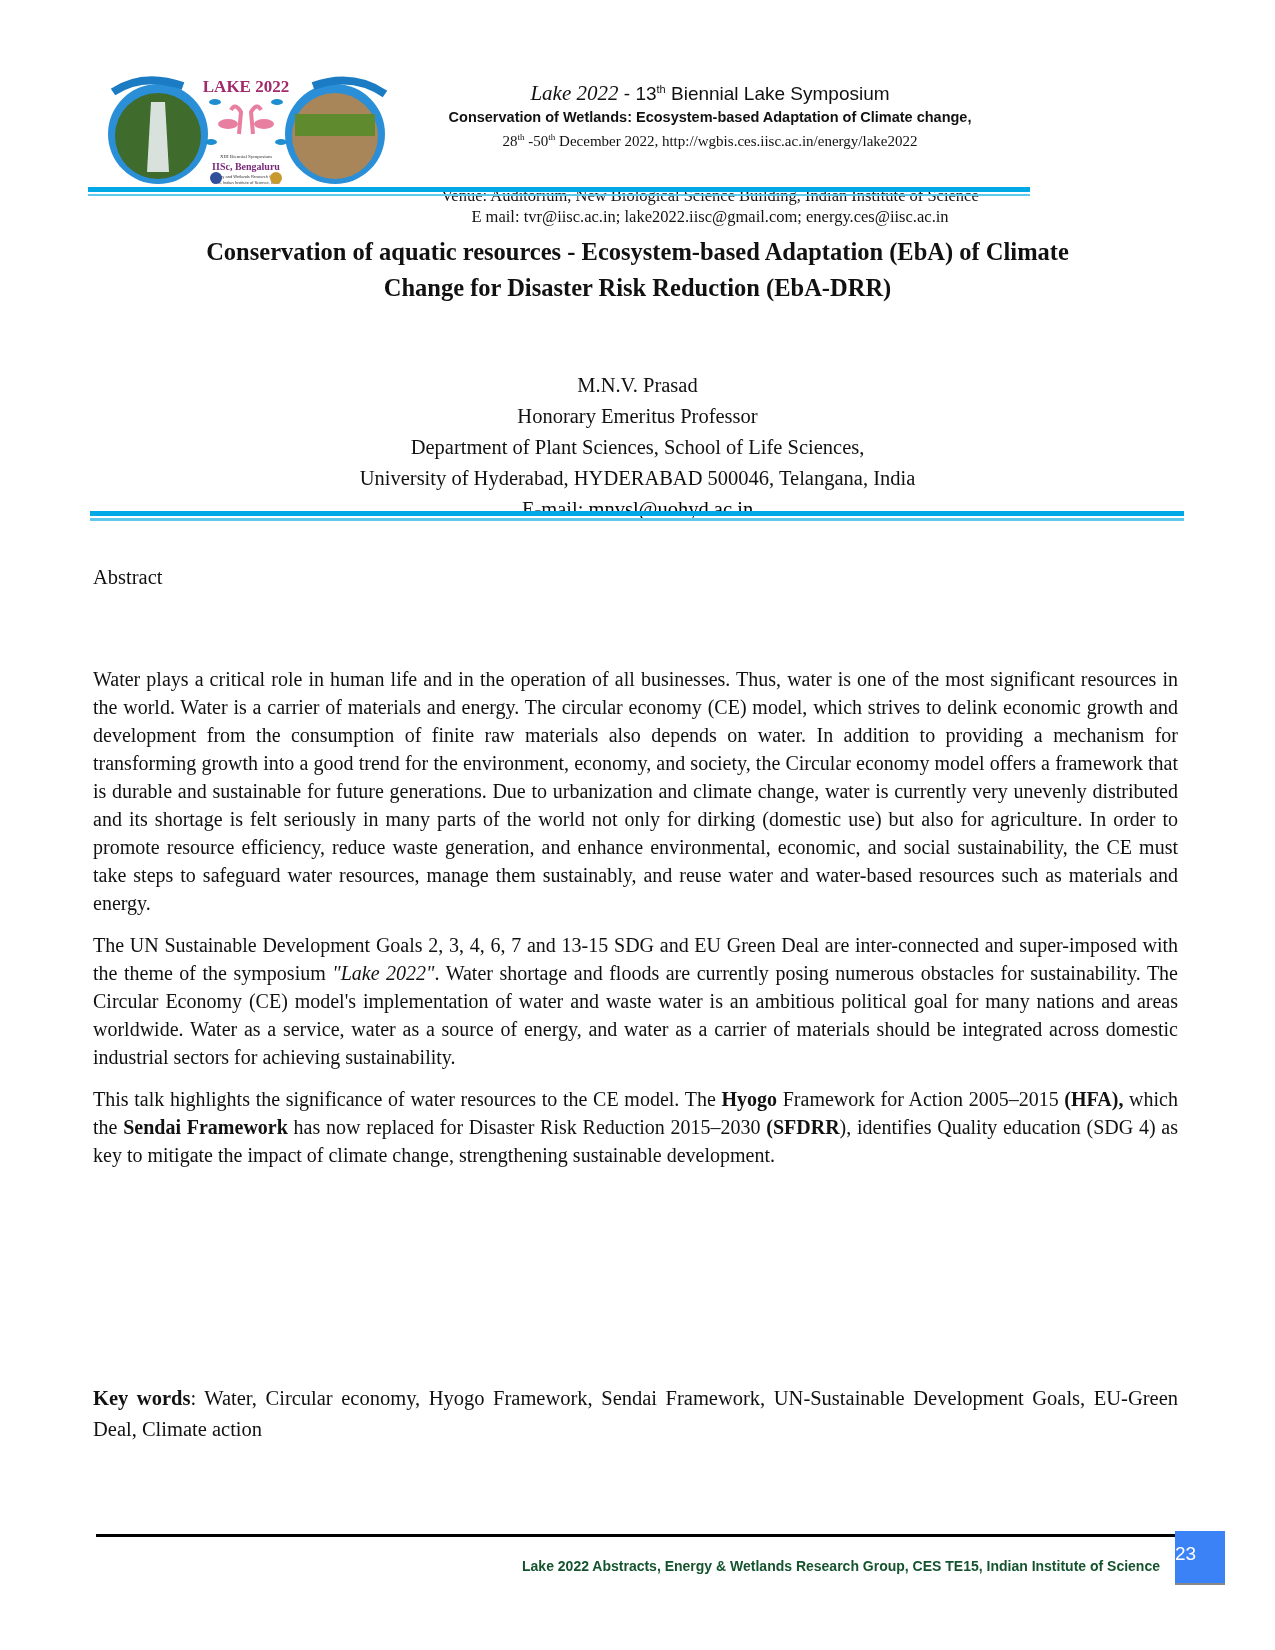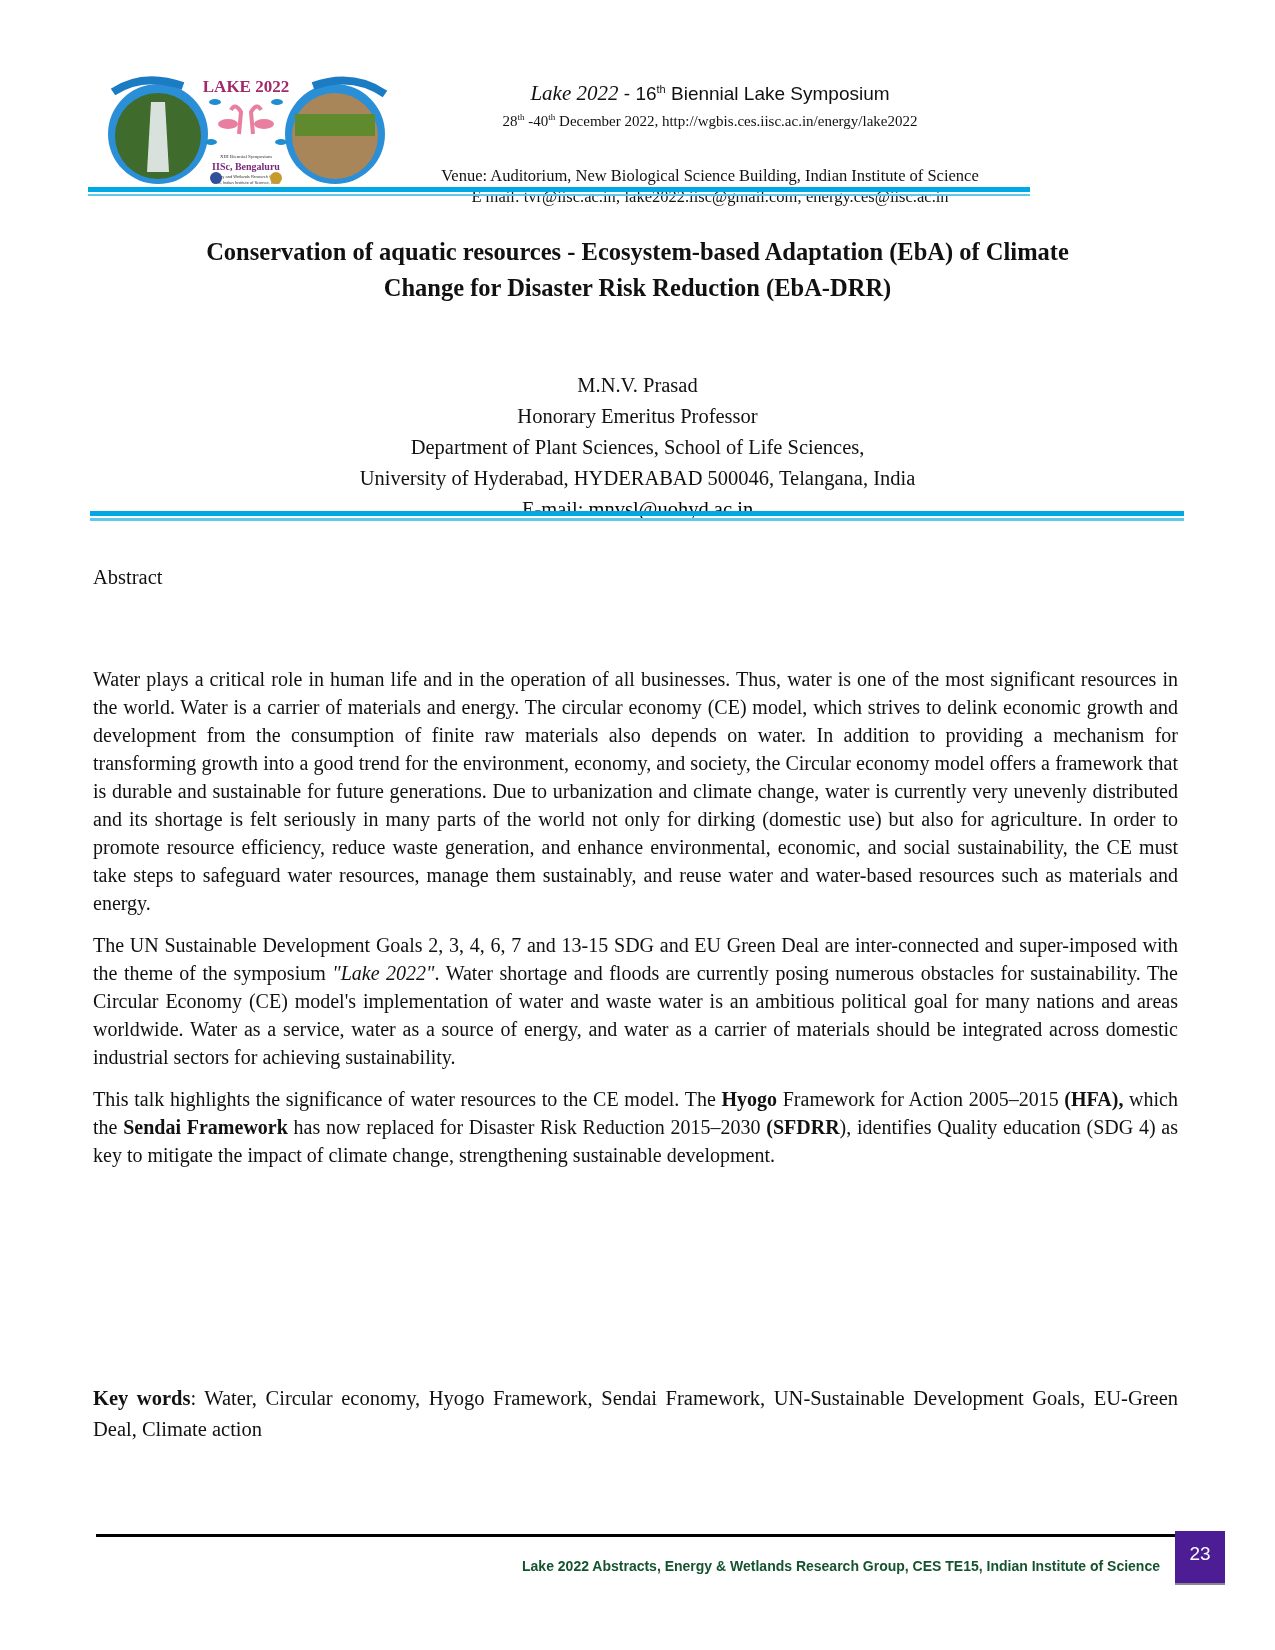--- a/index.html
+++ b/index.html
@@ -46,22 +46,22 @@
   .body b { font-weight: bold; }
   .body i { font-style: italic; }
 
   .kw { position: absolute; left: 93px; top: 1383px; width: 1085px; font-size: 20.5px;
         line-height: 30.8px; text-align: justify; }
 
   
   .foot-rule { position: absolute; left: 96px; top: 1534px; width: 1085px; height: 3px; background: #000; }
   .foot-text { position: absolute; left: 300px; top: 1558px; width: 860px; text-align: right;
                font-family: "Liberation Sans", sans-serif; font-weight: bold; font-size: 14px; color: #14532d; }
-  .page-no { position: absolute; left: 1175px; top: 1531px; width: 50px; height: 52px; background: #4c1d95;
-             color: #fff; text-align: center; font-family: "Liberation Sans", sans-serif; font-size: 19px;
+  .page-no { position: absolute; left: 1175px; top: 1531px; width: 50px; height: 52px; background: #3b82f6;
+             color: #fff; font-family: "Liberation Sans", sans-serif; font-size: 19px;
              line-height: 46px; border-bottom: 2px solid #888; }
 </style>
 </head>
 <body>
 
 <div class="logo">
   <svg viewBox="0 0 290 120">
 
     <circle cx="55" cy="62" r="50" fill="#2a8fd6"></circle>
     <circle cx="55" cy="64" r="43" fill="#3f6b2c"></circle>
@@ -85,24 +85,25 @@
     <text x="143" y="98" text-anchor="middle" font-family="Liberation Serif, serif" font-weight="bold" font-size="10" fill="#7a2a7a">IISc, Bengaluru</text>
     <text x="143" y="106" text-anchor="middle" font-family="Liberation Sans, sans-serif" font-size="4" fill="#333">Energy and Wetlands Research Group</text>
     <text x="143" y="112" text-anchor="middle" font-family="Liberation Sans, sans-serif" font-size="4" fill="#333">CES, Indian Institute of Science, India</text>
     <circle cx="113" cy="106" r="6" fill="#2f4f9a"></circle>
     <circle cx="173" cy="106" r="6" fill="#c89a2e"></circle>
   </svg>
 </div>
 
 <div class="hdr">
   <div class="l1">
-    <span class="lake">Lake 2022</span><span> - </span><span>16</span><sup>th</sup><span> Biennial Lake Symposium</span>
+    <span class="lake">Lake 2022</span><span> - </span><span>13</span><sup>th</sup><span> Biennial Lake Symposium</span>
   </div>
+  <div class="l2">Conservation of Wetlands: Ecosystem-based Adaptation of Climate change,</div>
   <div class="l3">
-    <span>28</span><sup>th</sup><span> -40</span><sup>th</sup><span> December 2022, http://wgbis.ces.iisc.ac.in/energy/lake2022</span>
+    <span>28</span><sup>th</sup><span> -50</span><sup>th</sup><span> December 2022, http://wgbis.ces.iisc.ac.in/energy/lake2022</span>
   </div>
   <div class="l4">Venue: Auditorium, New Biological Science Building, Indian Institute of Science</div>
   <div class="l5">E mail: tvr@iisc.ac.in; lake2022.iisc@gmail.com; energy.ces@iisc.ac.in</div>
 </div>
 
 <div class="hdr-rule">
   <div class="thick"></div>
     <div class="thin"></div>
 </div>
 

